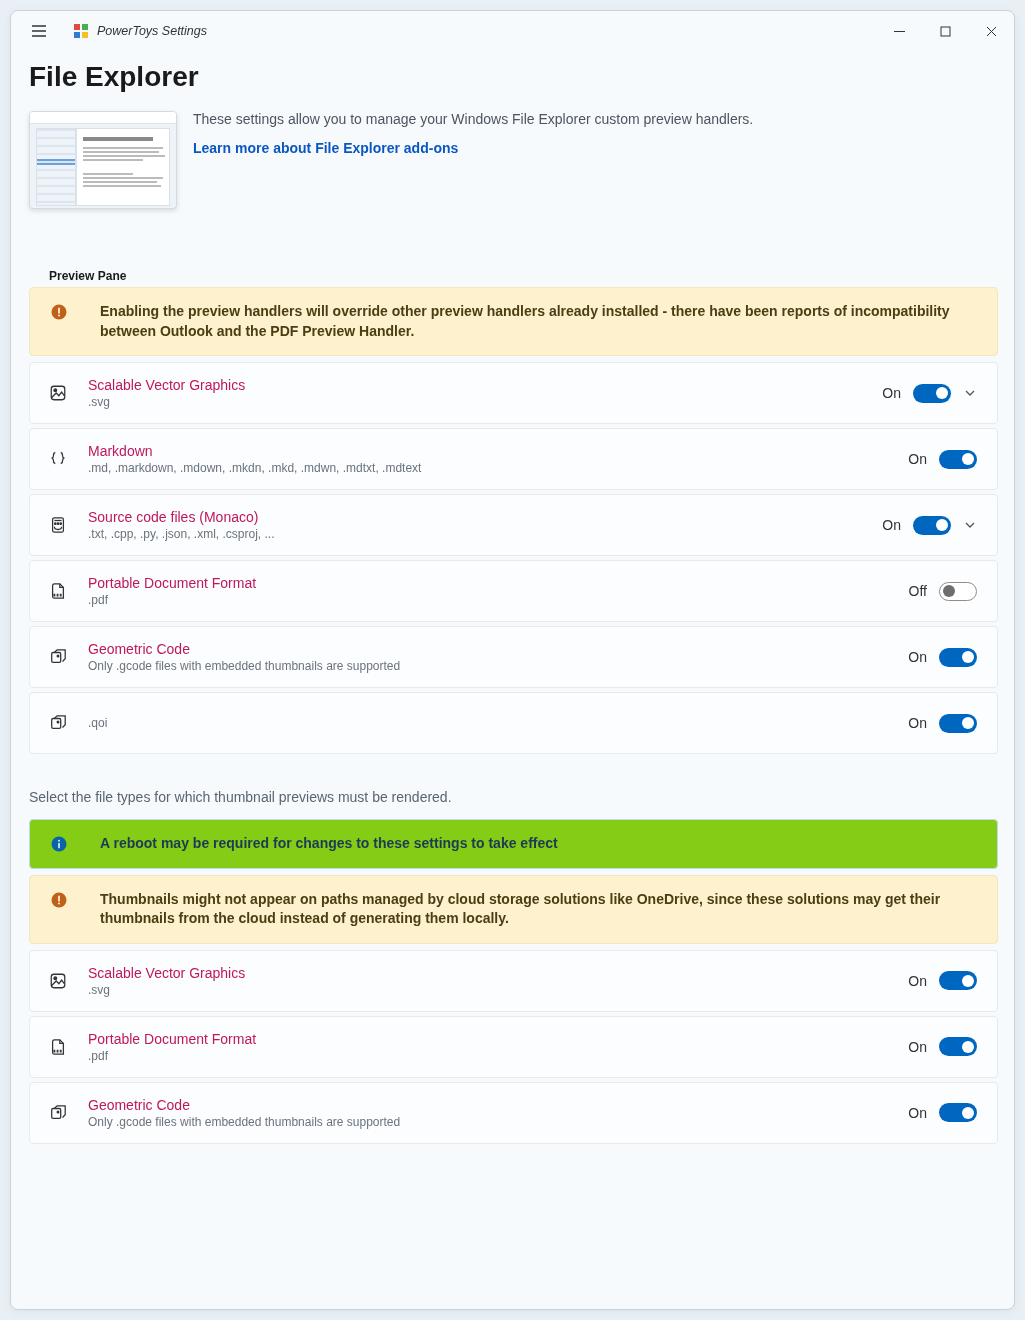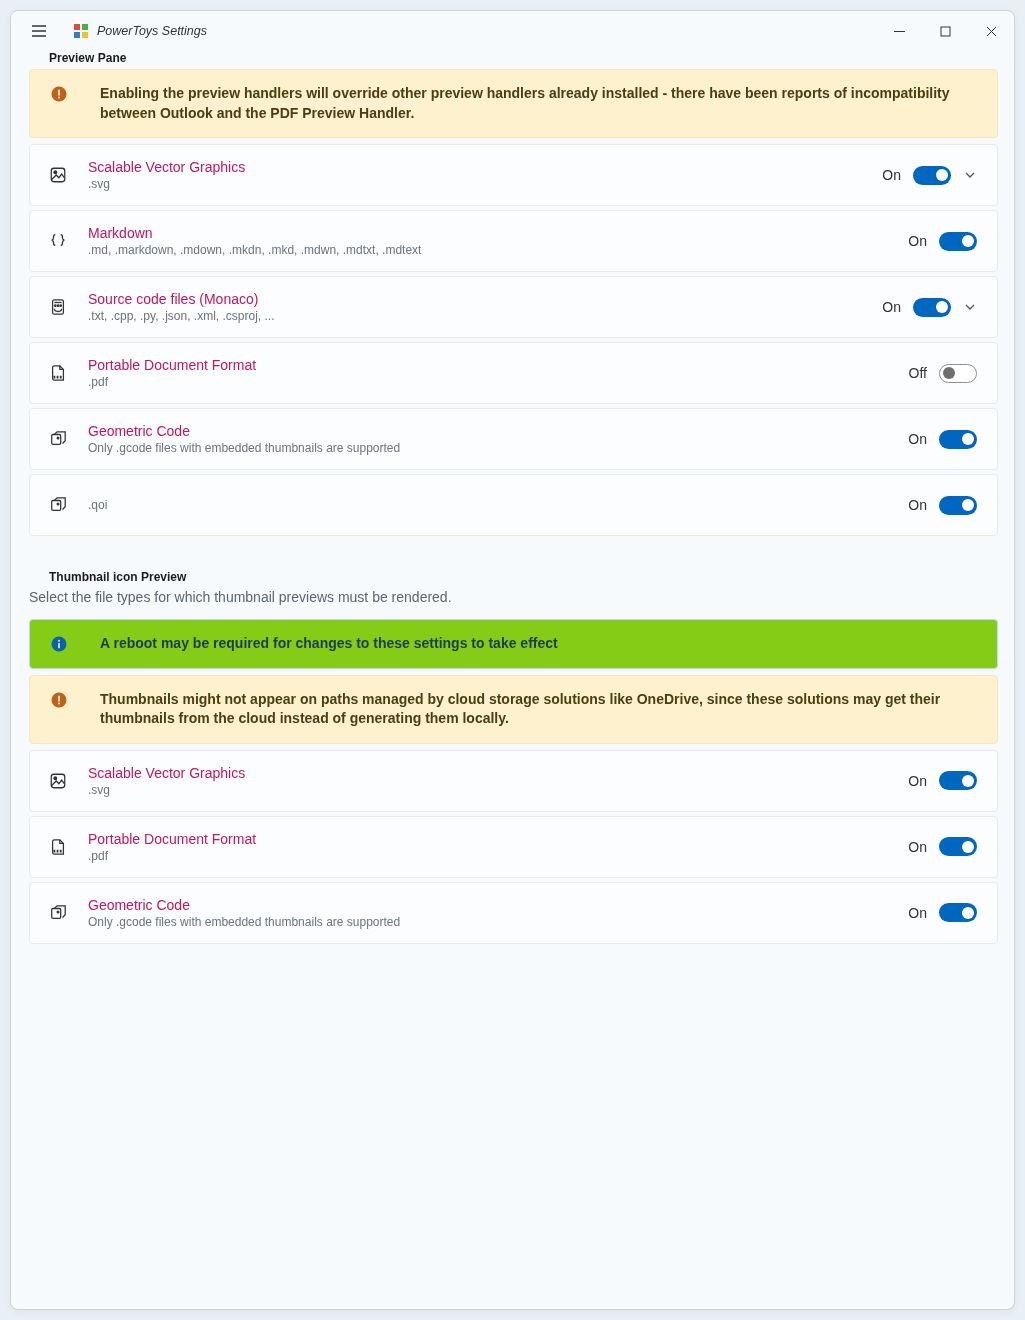--- a/index.html
+++ b/index.html
@@ -172,21 +172,31 @@
         </svg>
       </div>
     <div class="winbtn">
         <svg viewBox="0 0 11 11">
           <path d="M1 1l9 9M10 1l-9 9" stroke="#333"></path>
         </svg>
       </div>
   </div>
 
   <div class="content">
-
+    <h1 class="page-title">File Explorer</h1>
+
+    <div class="hero">
+      <div class="hero-thumb">
+          <div class="hero-top"></div>
+        </div>
+      <div class="hero-text">
+        <p>These settings allow you to manage your Windows File Explorer custom preview handlers.</p>
+        <a href="#">Learn more about File Explorer add-ons</a>
+      </div>
+    </div>
 
     <div class="section-block">
       <div class="section-title">Preview Pane</div>
 
       <div class="banner warning">
         <div class="b-icon">
           <svg width="16" height="16" viewBox="0 0 16 16">
               <circle cx="8" cy="8" r="7.5" fill="#c0611a"></circle>
               <rect x="7.1" y="3.5" width="1.8" height="6.2" rx=".9" fill="#fdf1ce"></rect>
               <circle cx="8" cy="11.6" r="1" fill="#fdf1ce"></circle>
@@ -317,21 +327,20 @@
               <span class="toggle-label">On</span>
               <div class="toggle on">
                 <div class="knob"></div>
               </div>
             </div>
           </div>
         </div>
     </div>
 
     <div class="section-block">
-      <div class="section-title">Thumbnail icon Preview</div>
       <div class="section-desc">Select the file types for which thumbnail previews must be rendered.</div>
 
       <div class="banner info">
         <div class="b-icon">
           <svg width="16" height="16" viewBox="0 0 16 16">
               <circle cx="8" cy="8" r="7.5" fill="#0a63a7"></circle>
               <circle cx="8" cy="4.7" r="1" fill="#d2e5f4"></circle>
               <rect x="7.1" y="6.8" width="1.8" height="5.5" rx=".9" fill="#d2e5f4"></rect>
             </svg>
         </div>

